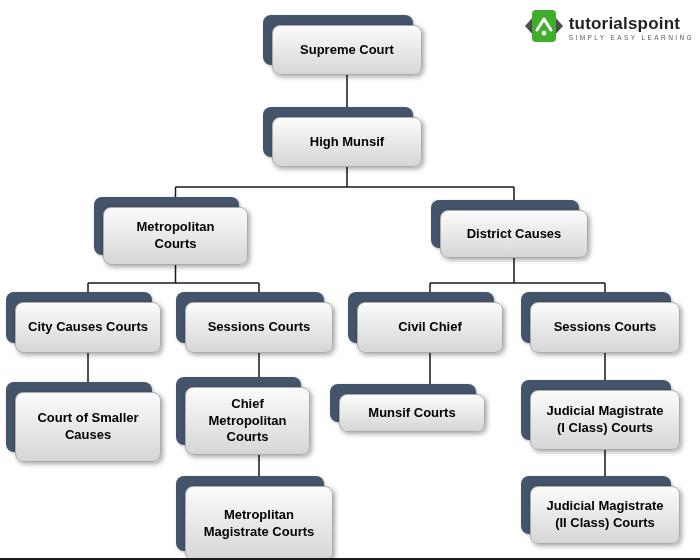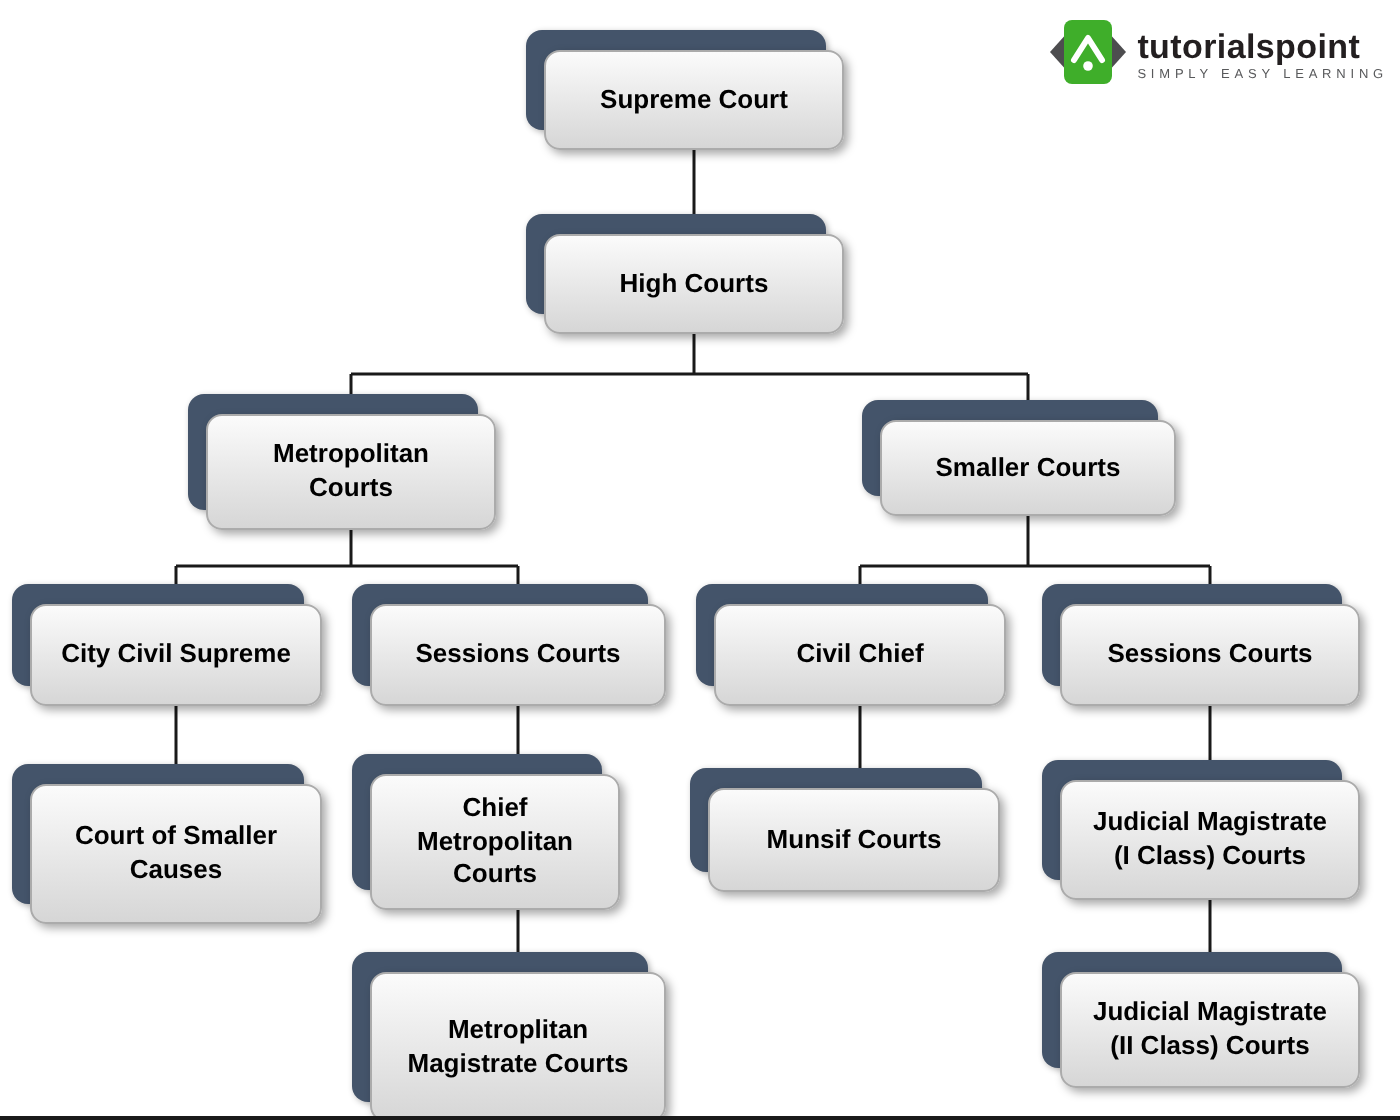--- a/index.html
+++ b/index.html
@@ -82,43 +82,43 @@
   <div class="node" style="left:272px;top:25px;width:150px;height:50px">
     <div class="back"></div>
     <div class="face">
       <span class="label">Supreme Court</span>
     </div>
   </div>
 
   <div class="node" style="left:272px;top:117px;width:150px;height:50px">
     <div class="back"></div>
     <div class="face">
-      <span class="label">High Courts</span>
+      <span class="label">High Munsif</span>
     </div>
   </div>
 
   <div class="node" style="left:103px;top:207px;width:145px;height:58px">
     <div class="back"></div>
     <div class="face">
       <span class="label">Metropolitan
 Courts</span>
     </div>
   </div>
 
   <div class="node" style="left:440px;top:210px;width:148px;height:48px">
     <div class="back"></div>
     <div class="face">
-      <span class="label">Smaller Courts</span>
+      <span class="label">District Causes</span>
     </div>
   </div>
 
   <div class="node" style="left:15px;top:302px;width:146px;height:51px">
     <div class="back"></div>
     <div class="face">
-      <span class="label">City Civil Supreme</span>
+      <span class="label">City Causes Courts</span>
     </div>
   </div>
 
   <div class="node" style="left:185px;top:302px;width:148px;height:51px">
     <div class="back"></div>
     <div class="face">
       <span class="label">Sessions Courts</span>
     </div>
   </div>
 
@@ -146,21 +146,21 @@
 
   <div class="node" style="left:185px;top:387px;width:125px;height:68px">
     <div class="back"></div>
     <div class="face">
       <span class="label">Chief
 Metropolitan
 Courts</span>
     </div>
   </div>
 
-  <div class="node" style="left:354px;top:394px;width:146px;height:52px">
+  <div class="node" style="left:339px;top:394px;width:146px;height:38px">
     <div class="back"></div>
     <div class="face">
       <span class="label">Munsif Courts</span>
     </div>
   </div>
 
   <div class="node" style="left:530px;top:390px;width:150px;height:60px">
     <div class="back"></div>
     <div class="face">
       <span class="label">Judicial Magistrate

